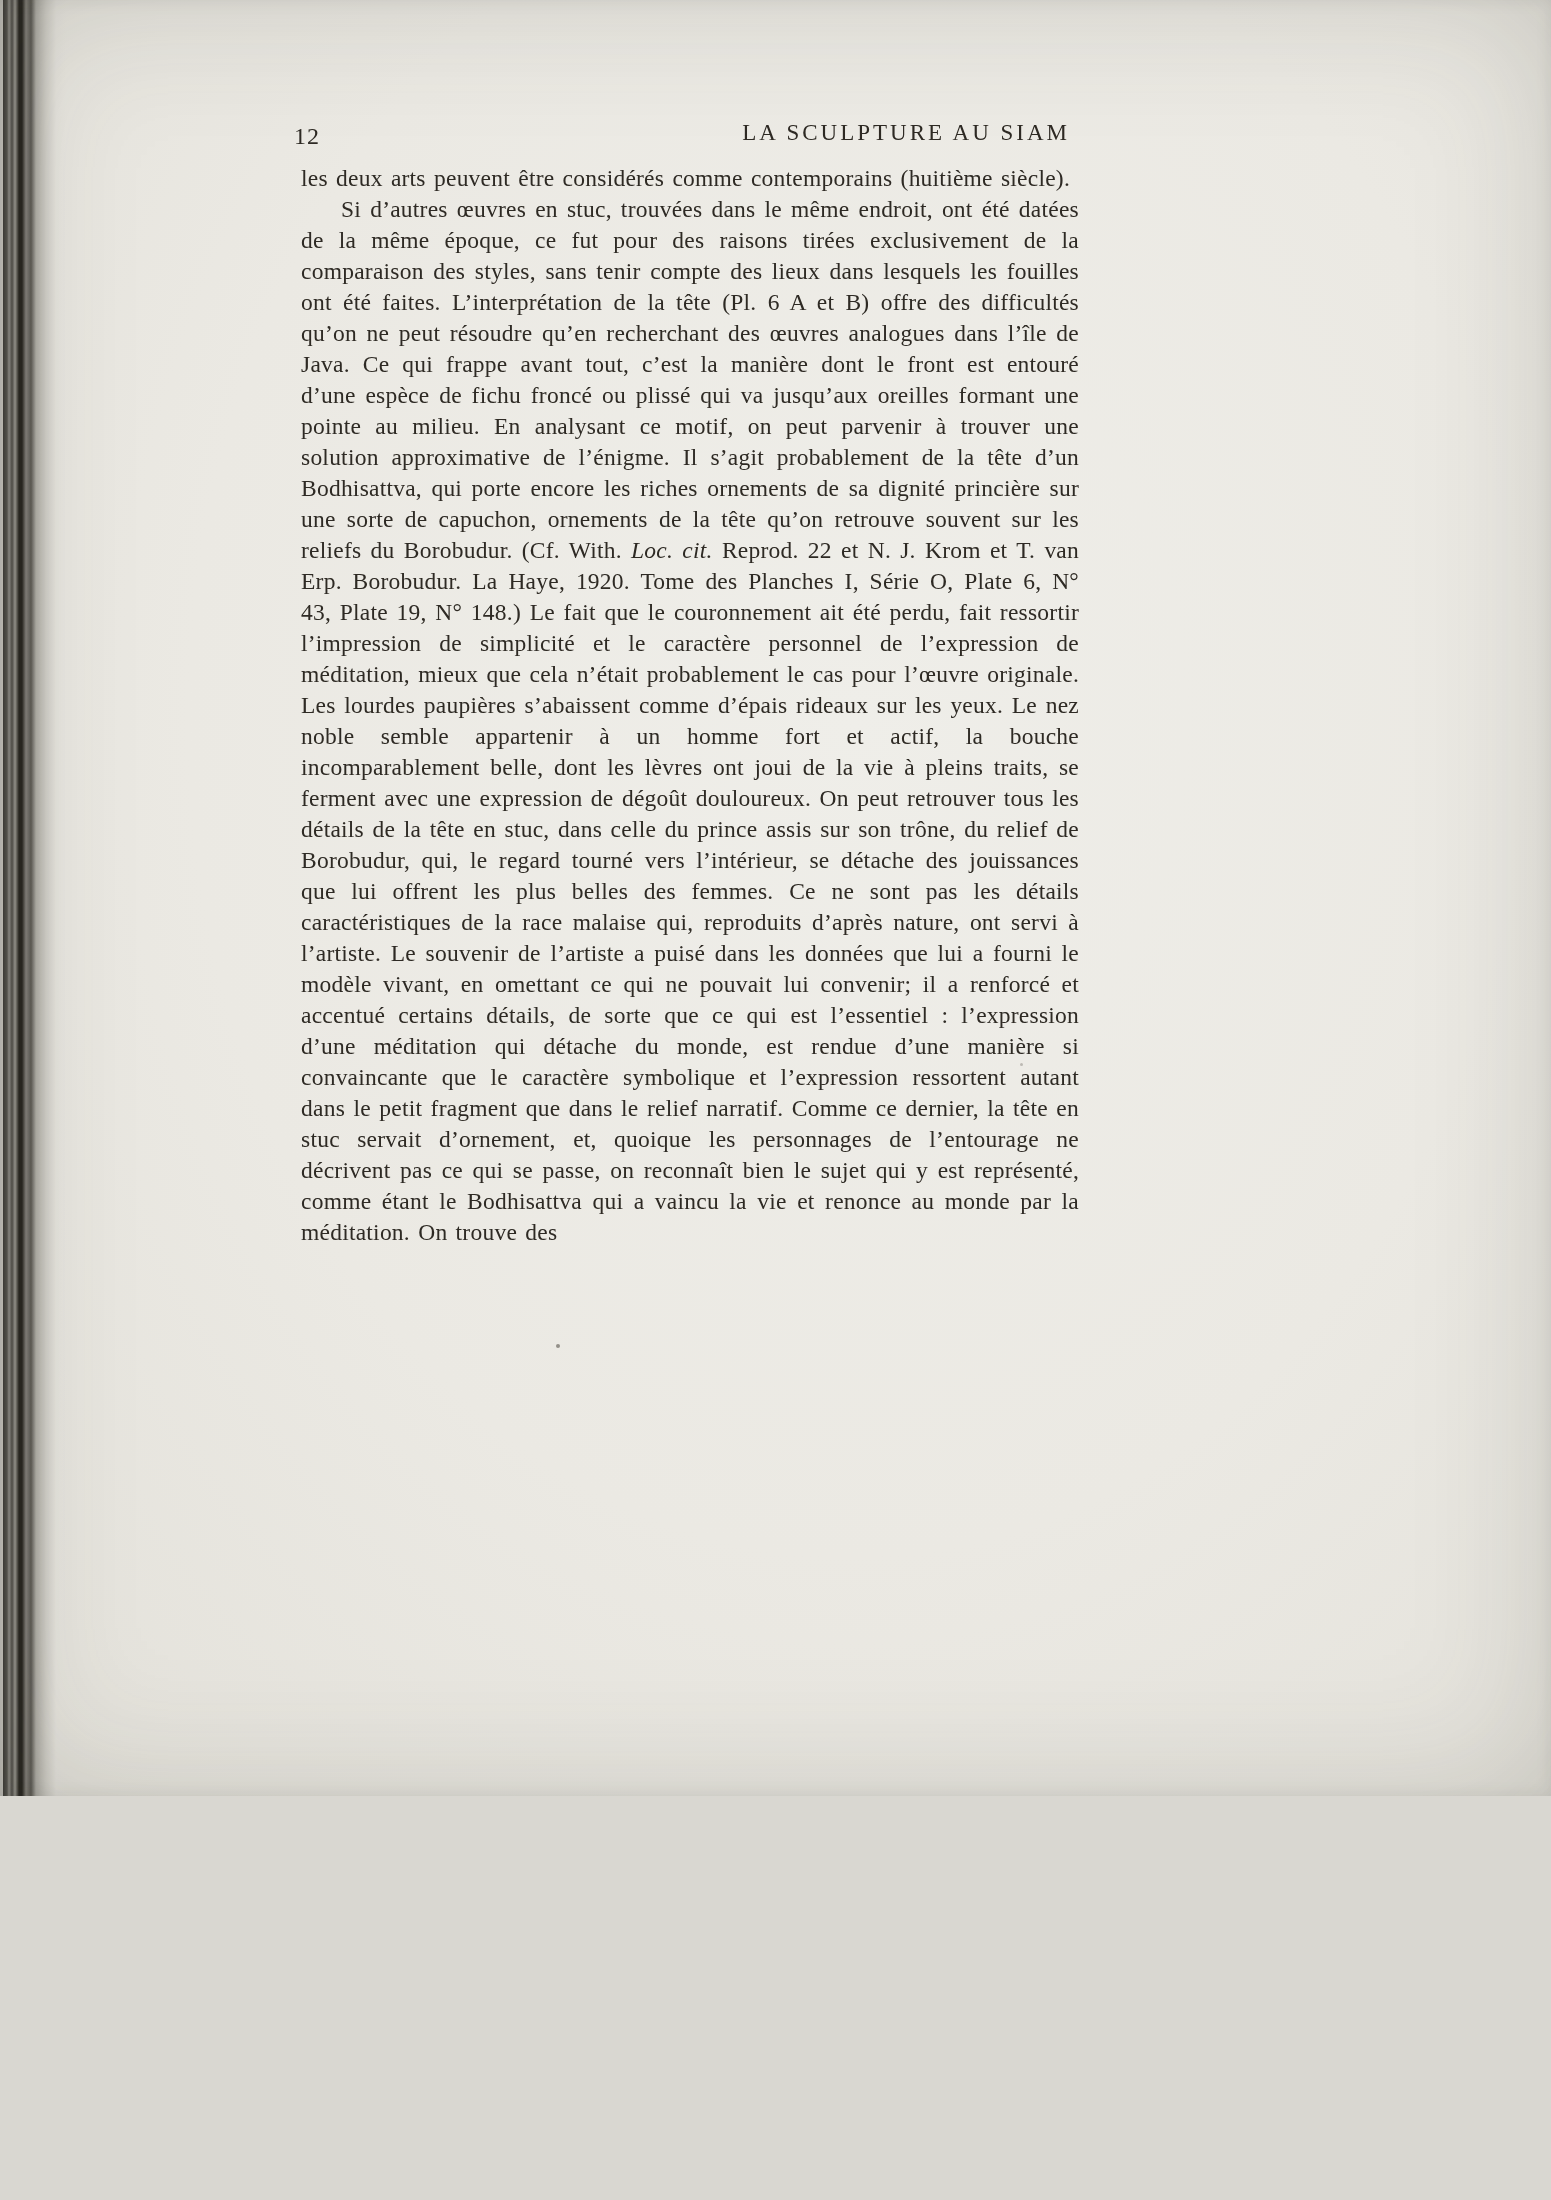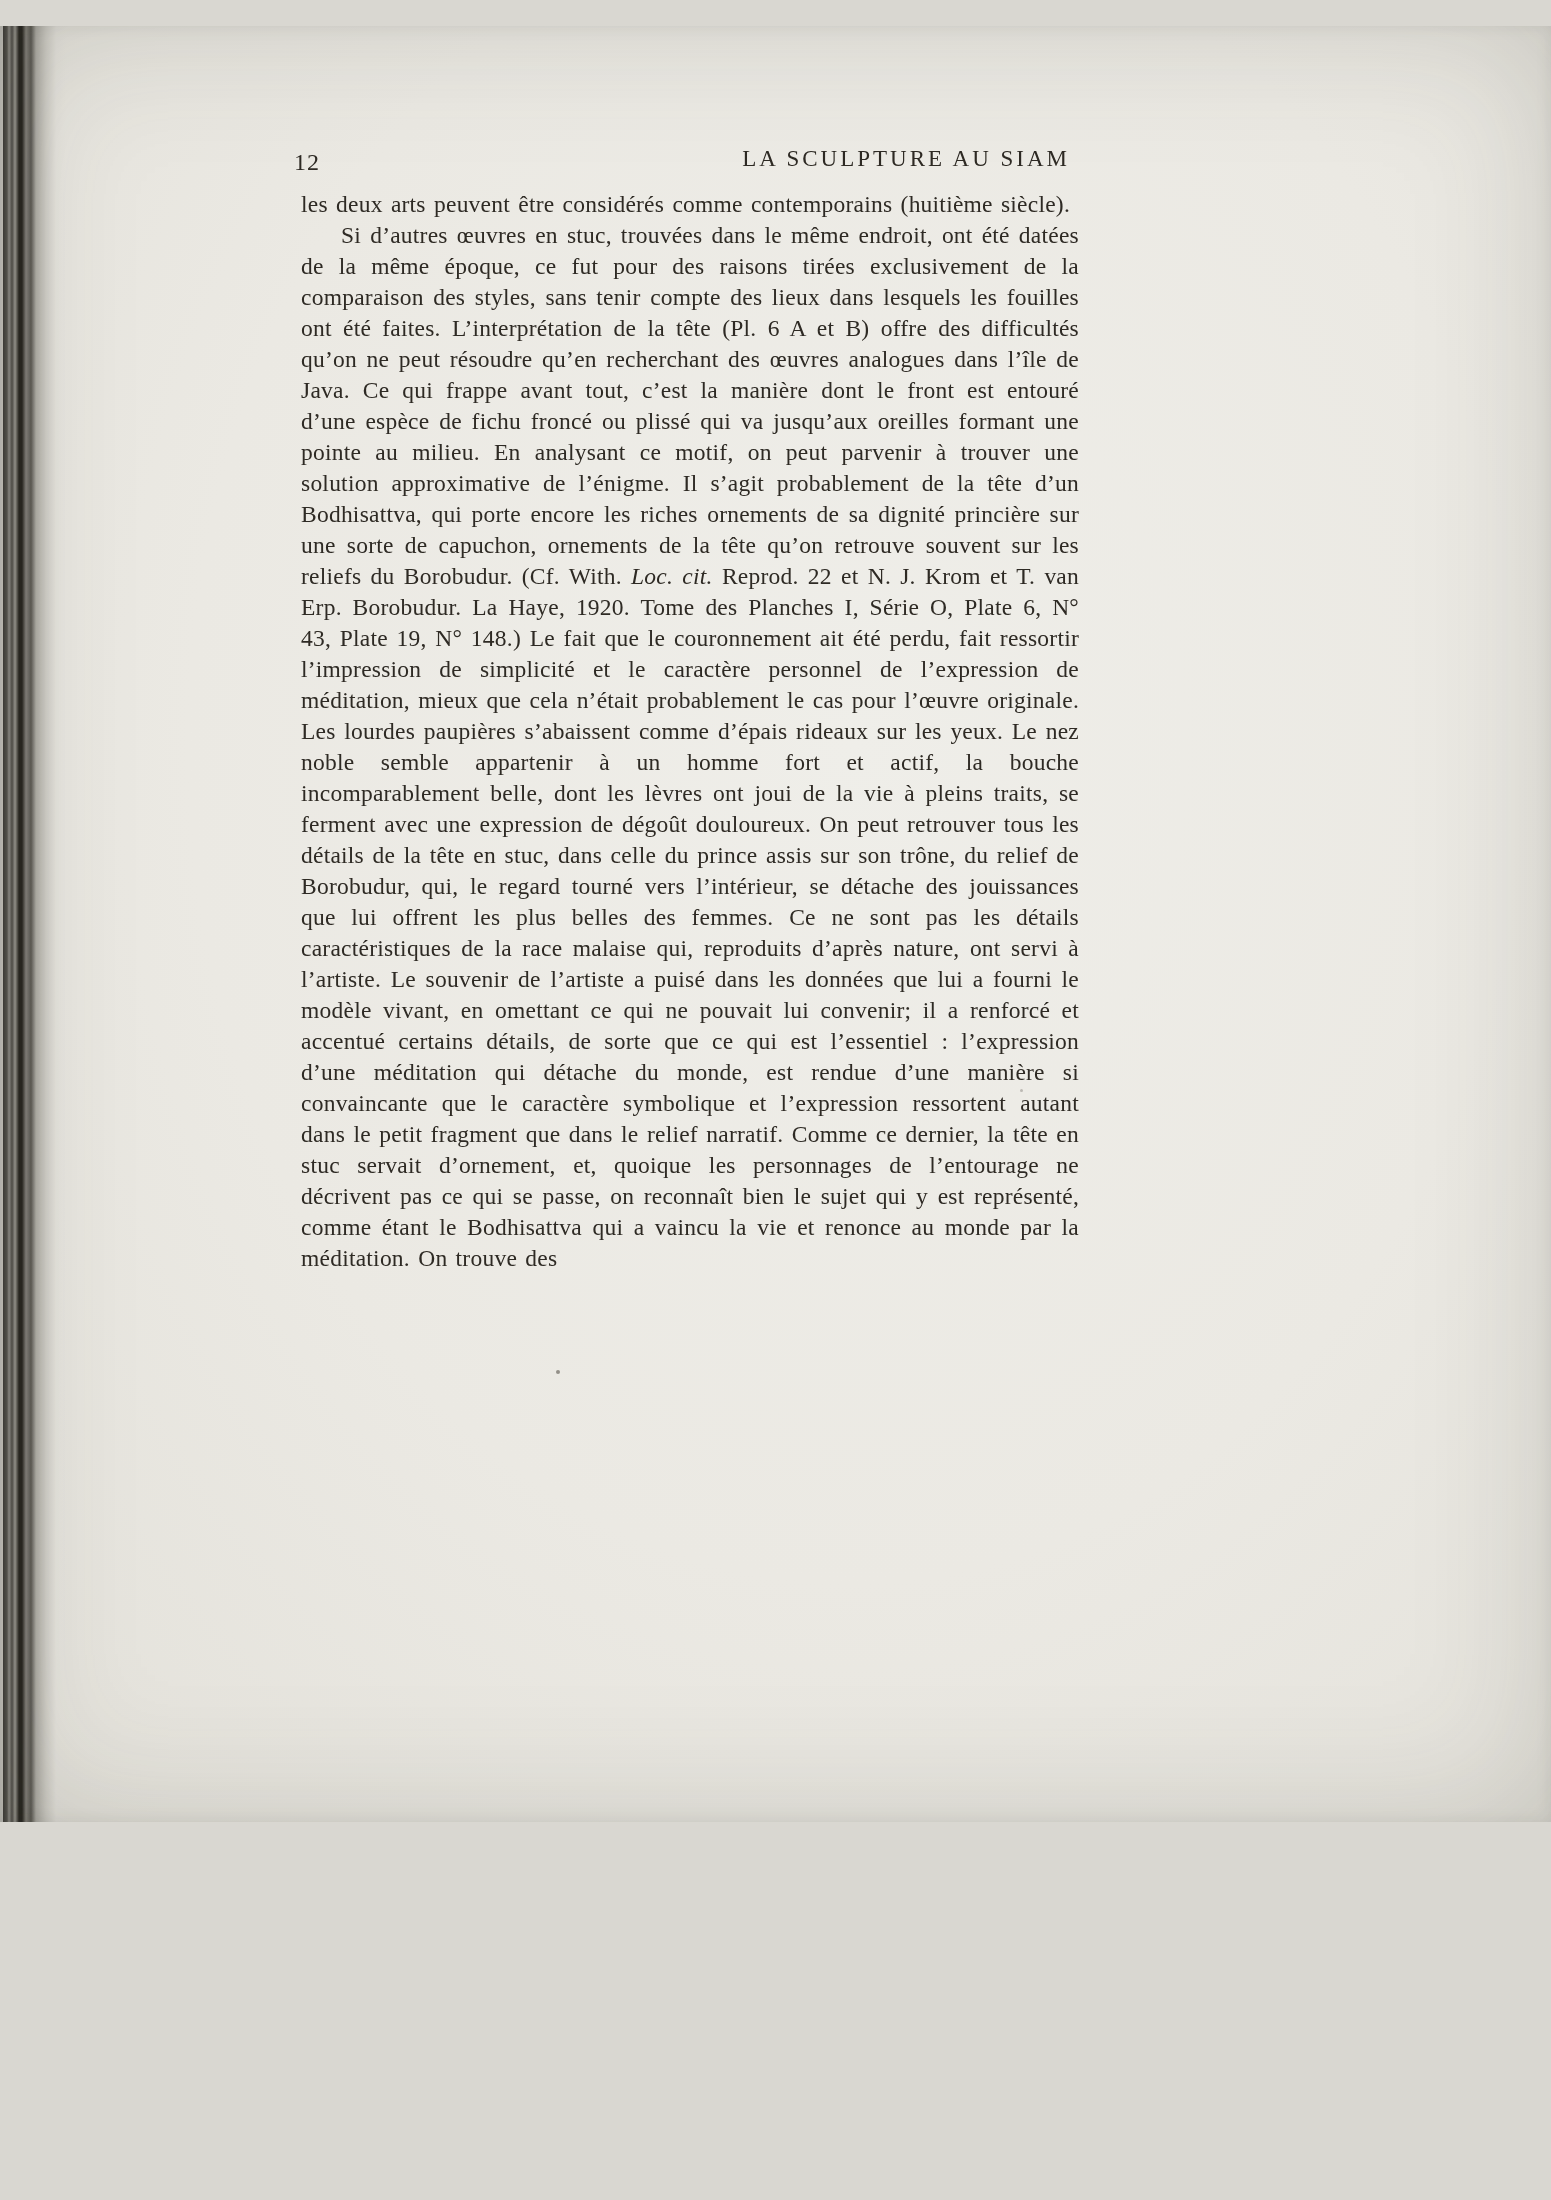--- a/index.html
+++ b/index.html
@@ -10,21 +10,20 @@
     overflow: hidden;
     background: #d9d7d1;
   }
   .page {
     position: relative;
     width: 1551px;
     height: 1796px;
     background: radial-gradient(ellipse at 55% 40%, #efeee9 0%, #ebe9e3 55%, #e3e1da 100%);
     font-family: "Liberation Serif", "DejaVu Serif", serif;
     color: #2e2a24;
-    margin-top: 26px;
   }
   
   .gutter {
     position: absolute;
     left: 0; top: 0; bottom: 0;
     width: 66px;
     background: linear-gradient(90deg,
       #c6c4be 0px, #c6c4be 3px,
       #3d3b37 3px, #55534e 7px,
       #8f8d87 9px, #504e49 12px,

